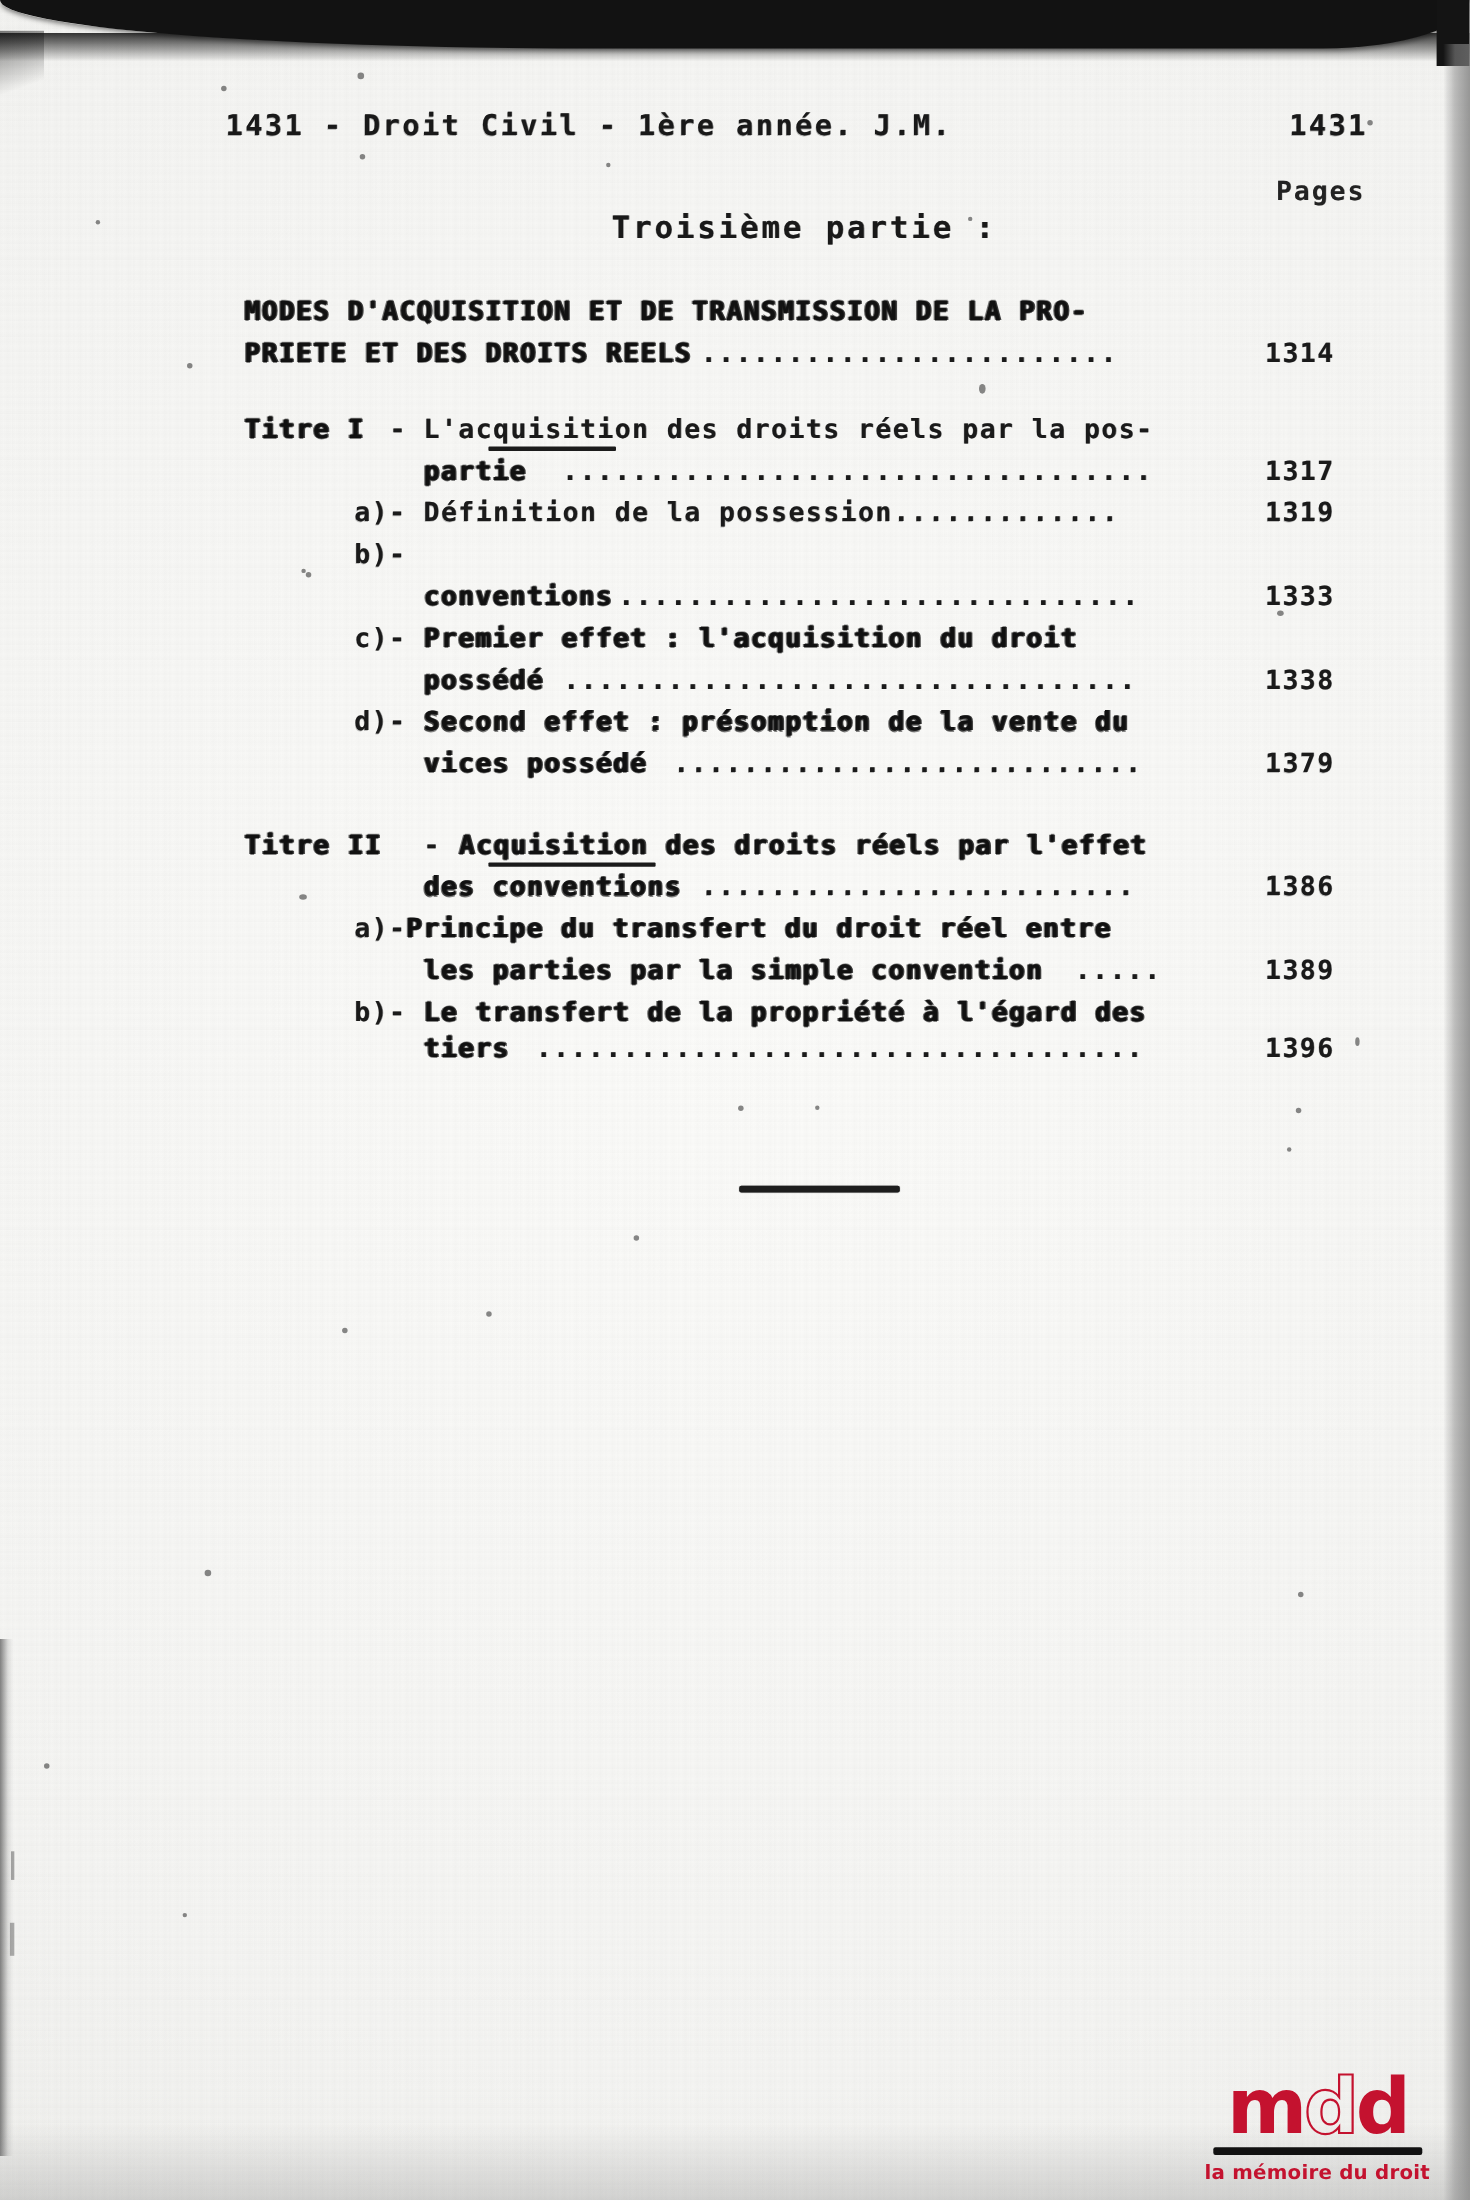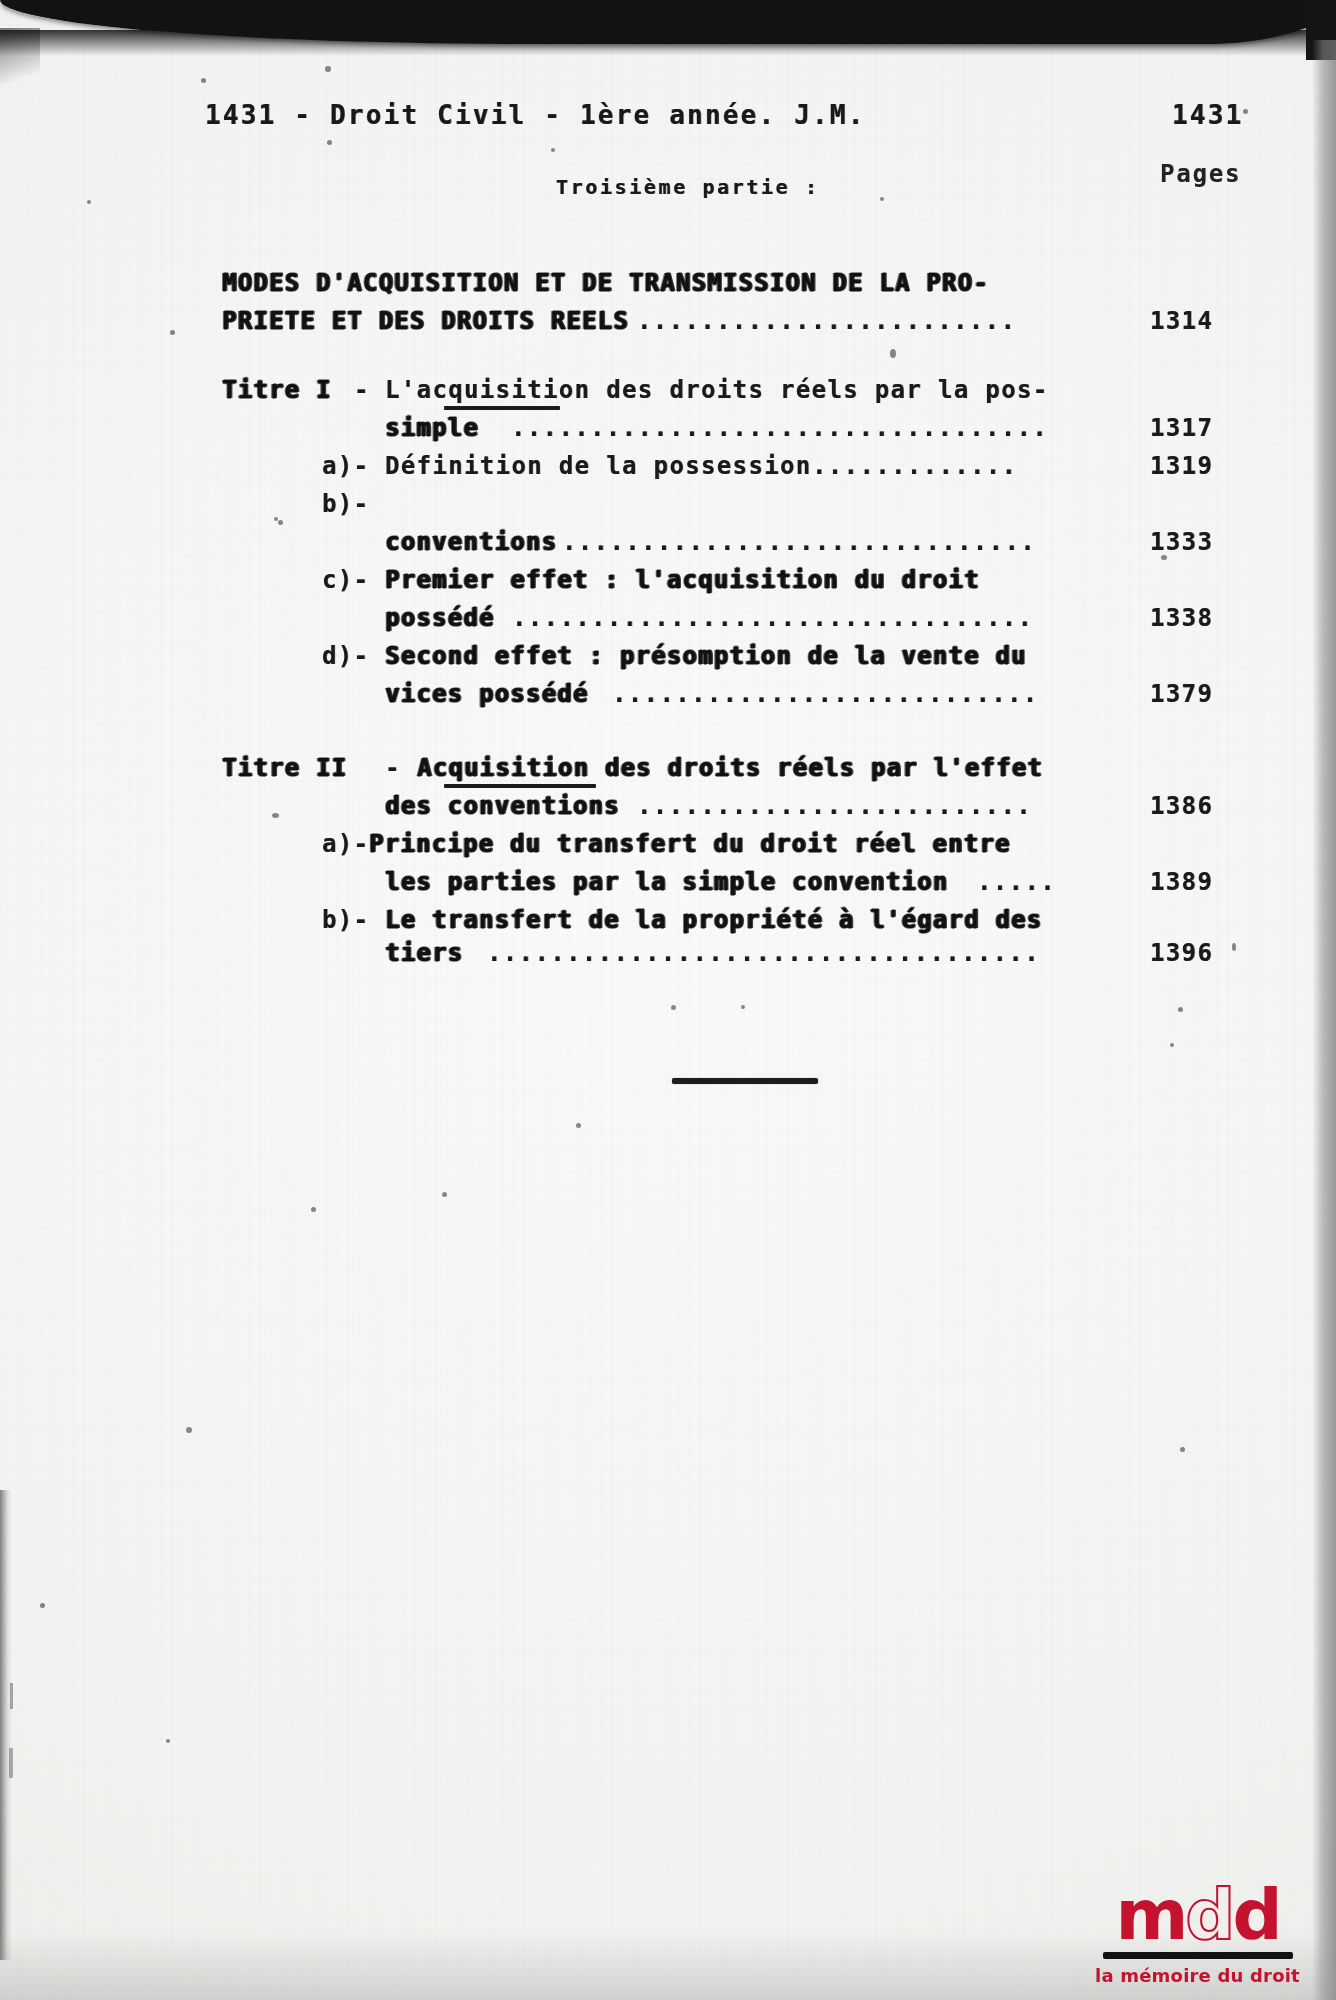--- a/index.html
+++ b/index.html
@@ -118,21 +118,21 @@
   .tw.light {
     color: #222;
     font-weight: 700;
     text-shadow: 0.4px 0 0 rgba(30,30,30,0.35);
   }
 
   
   #header-line  { left: 205px; top: 100px;  font-size: 26px; letter-spacing: 2.2px; }
   #header-pageno{ left: 1172px; top: 100px; font-size: 26px; letter-spacing: 2.2px; }
   #pages-label  { left: 1160px; top: 160px; font-size: 24px; letter-spacing: 1.8px; }
-  #part-heading { left: 556px;  top: 175px; font-size: 20px; letter-spacing: 2.6px; text-align: center; }
+  #part-heading { left: 556px;  top: 190px; font-size: 28px; letter-spacing: 2.6px; text-align: center; }
 
   
   .entry {
     position: absolute;
     left: 222px;
     width: 1020px;
     color: #1a1a1a;
     font-family: "DejaVu Sans Mono", "Liberation Mono", monospace;
     font-weight: 700;
     font-size: 24px;
@@ -289,21 +289,21 @@
 
     
     <div class="row" style="top:371px;">
       <span class="lbl smudge" style="left:0;">Titre I</span>
       <span class="txt" style="left:132px;">-</span>
       <span class="txt" style="left:163px;">L'acquisition des droits réels par la pos-</span>
     </div>
     <div class="underline-titre" style="left:222px; top:406px; width:116px;"></div>
 
     <div class="row" style="top:409px;">
-      <span class="txt smudge" style="left:163px;">simple</span>
+      <span class="txt smudge" style="left:163px;">partie</span>
       <span class="lead" style="left:289px;">..................................</span>
       <span class="num">1317</span>
     </div>
 
     
     <div class="row" style="top:447px;">
       <span class="lbl" style="left:100px;">a)-</span>
       <span class="txt" style="left:163px;">Définition de la possession</span>
       <span class="lead" style="left:590px;">.............</span>
       <span class="num">1319</span>

